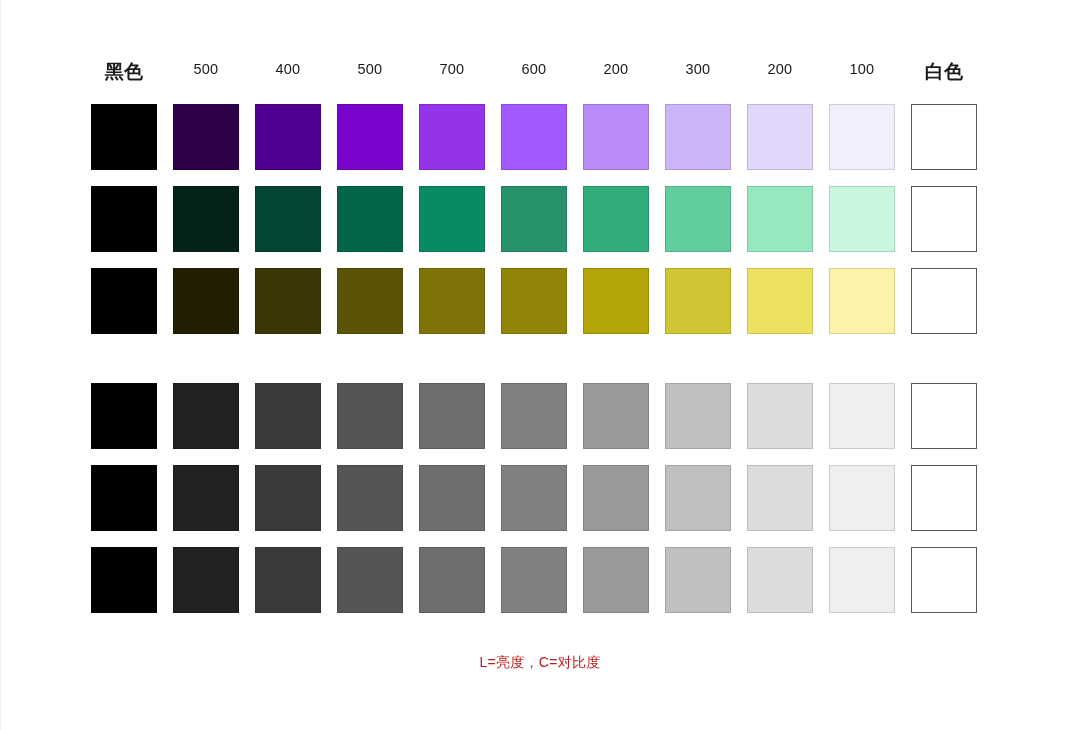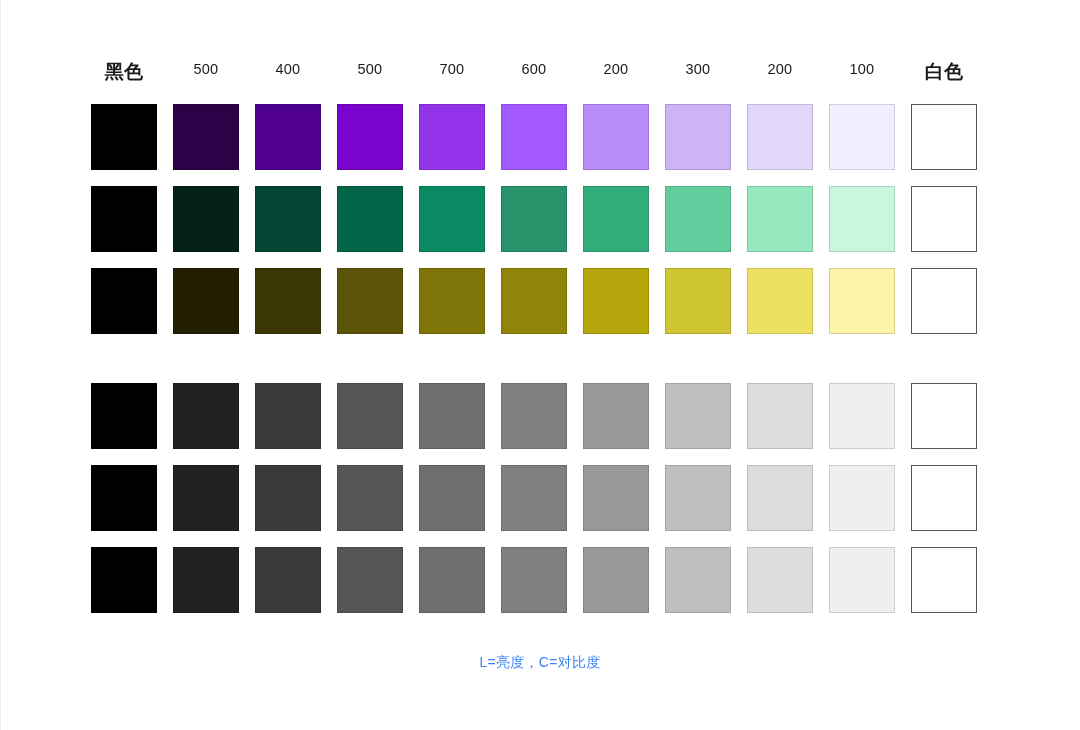--- a/index.html
+++ b/index.html
@@ -189,15 +189,15 @@
         <div class="swatch" style="background: rgb(110, 110, 110);"></div>
         <div class="swatch" style="background: rgb(128, 128, 128);"></div>
         <div class="swatch" style="background: rgb(153, 153, 153);"></div>
         <div class="swatch" style="background: rgb(191, 191, 191);"></div>
         <div class="swatch" style="background: rgb(220, 220, 220);"></div>
         <div class="swatch" style="background: rgb(239, 239, 239);"></div>
         <div class="swatch is-white" style="background: rgb(255, 255, 255);"></div>
       </div>
     </div>
 
-  <div class="caption" style="color: #3b82f6;">L=亮度，C=对比度</div>
+  <div class="caption" style="color: #b91c1c;">L=亮度，C=对比度</div>
 
 </div>
 
 </body></html>

